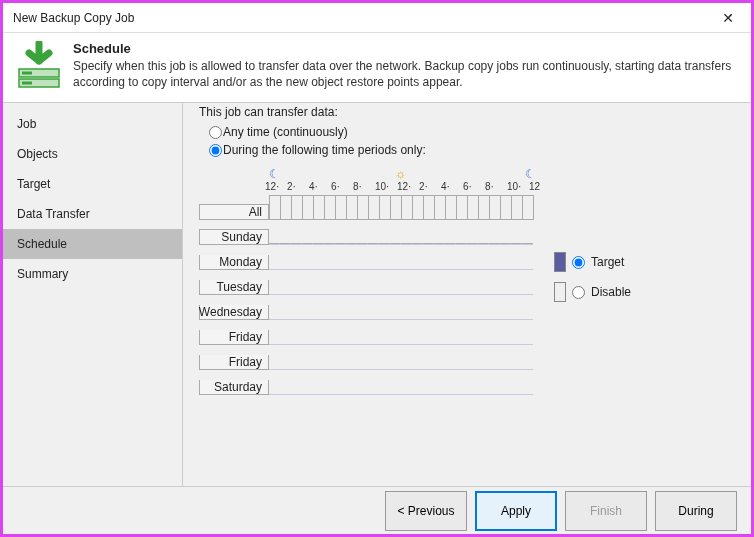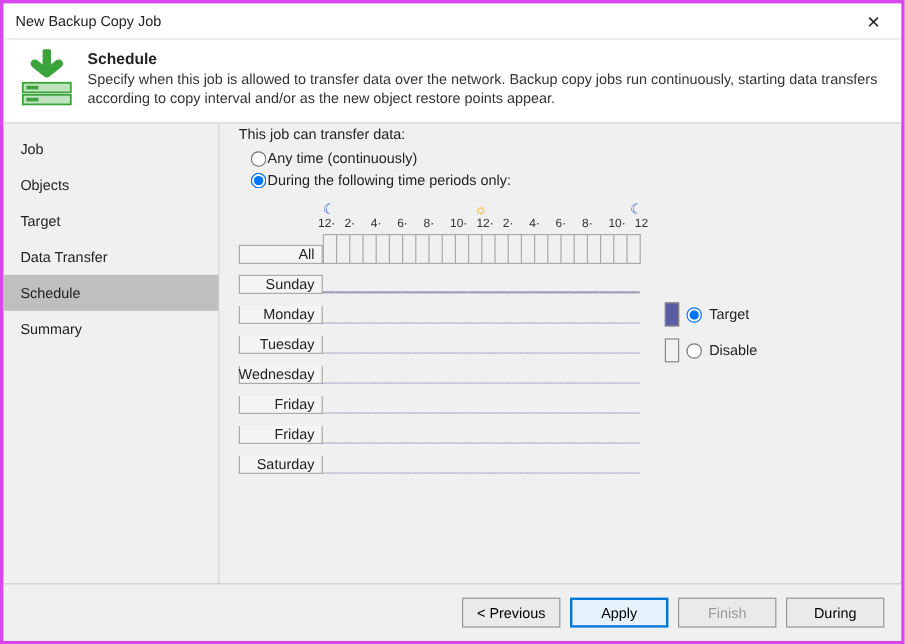--- a/index.html
+++ b/index.html
@@ -34,21 +34,21 @@
   .cell { width:11px; border-right:1px solid #c9c9e0; border-bottom:1px solid #c9c9e0; background:#5b5ca1; }
   .grid-row.first .cell { border-top:1px solid #aaa; }
   .grid-row .cells { display:flex; }
   .all-row .cell { background:transparent; border:1px solid #aaa; border-left:none; height:25px; }
   .all-row .cells { border-left:1px solid #aaa; }
   .legend { margin-left: 20px; margin-top: 85px; display:flex; flex-direction:column; gap:10px; }
   .legend-item { display:flex; align-items:center; gap:6px; font-size:12px; }
   .swatch { width:12px; height:20px; border:1px solid #888; }
   .swatch.filled { background:#5b5ca1; }
   .footer { height:48px; border-top:1px solid #ccc; background:#f0f0f0; display:flex; align-items:center; justify-content:flex-end; gap:8px; padding:0 14px; }
-  .footer button { min-width:82px; height:25px; font-size:12px; background:#eaeaea; border:1px solid #999; cursor:pointer; }
+  .footer button { min-width:82px; height:40px; font-size:12px; background:#eaeaea; border:1px solid #999; cursor:pointer; }
   .footer button.primary { border:2px solid #0078d7; background:#e5f1fb; }
   .footer button:disabled { color:#9a9a9a; cursor:default;text-align:center; }
 </style>
 </head>
 <body>
 
 <div class="window">
   <div class="titlebar">
     <span class="title">New Backup Copy Job</span>
     <span class="close">✕</span>

